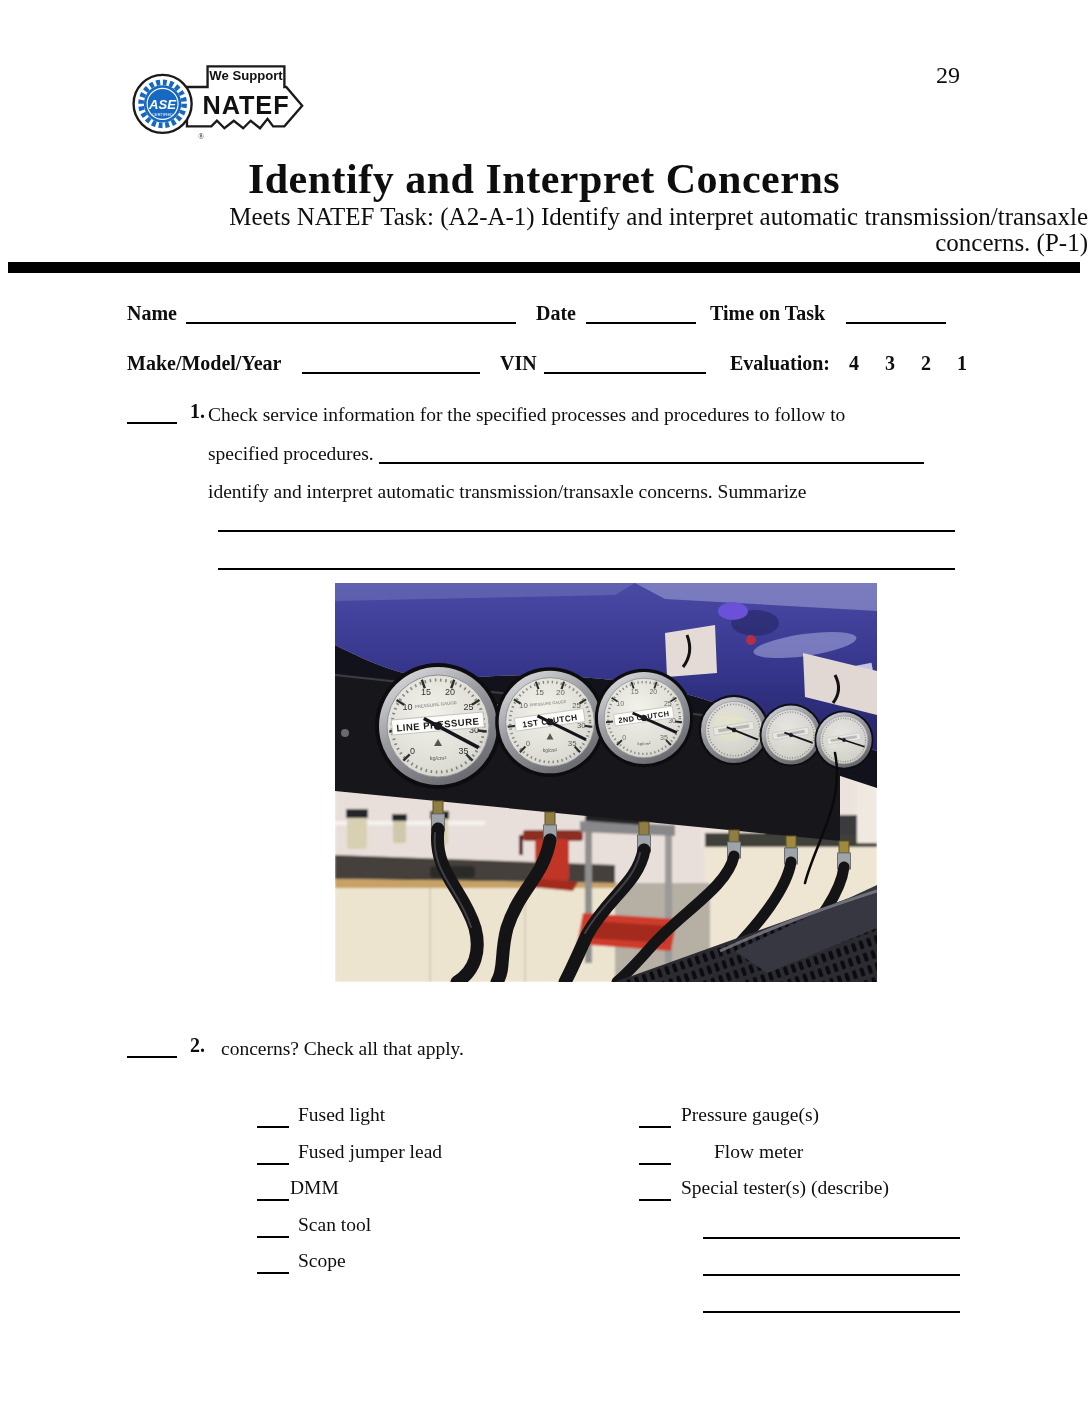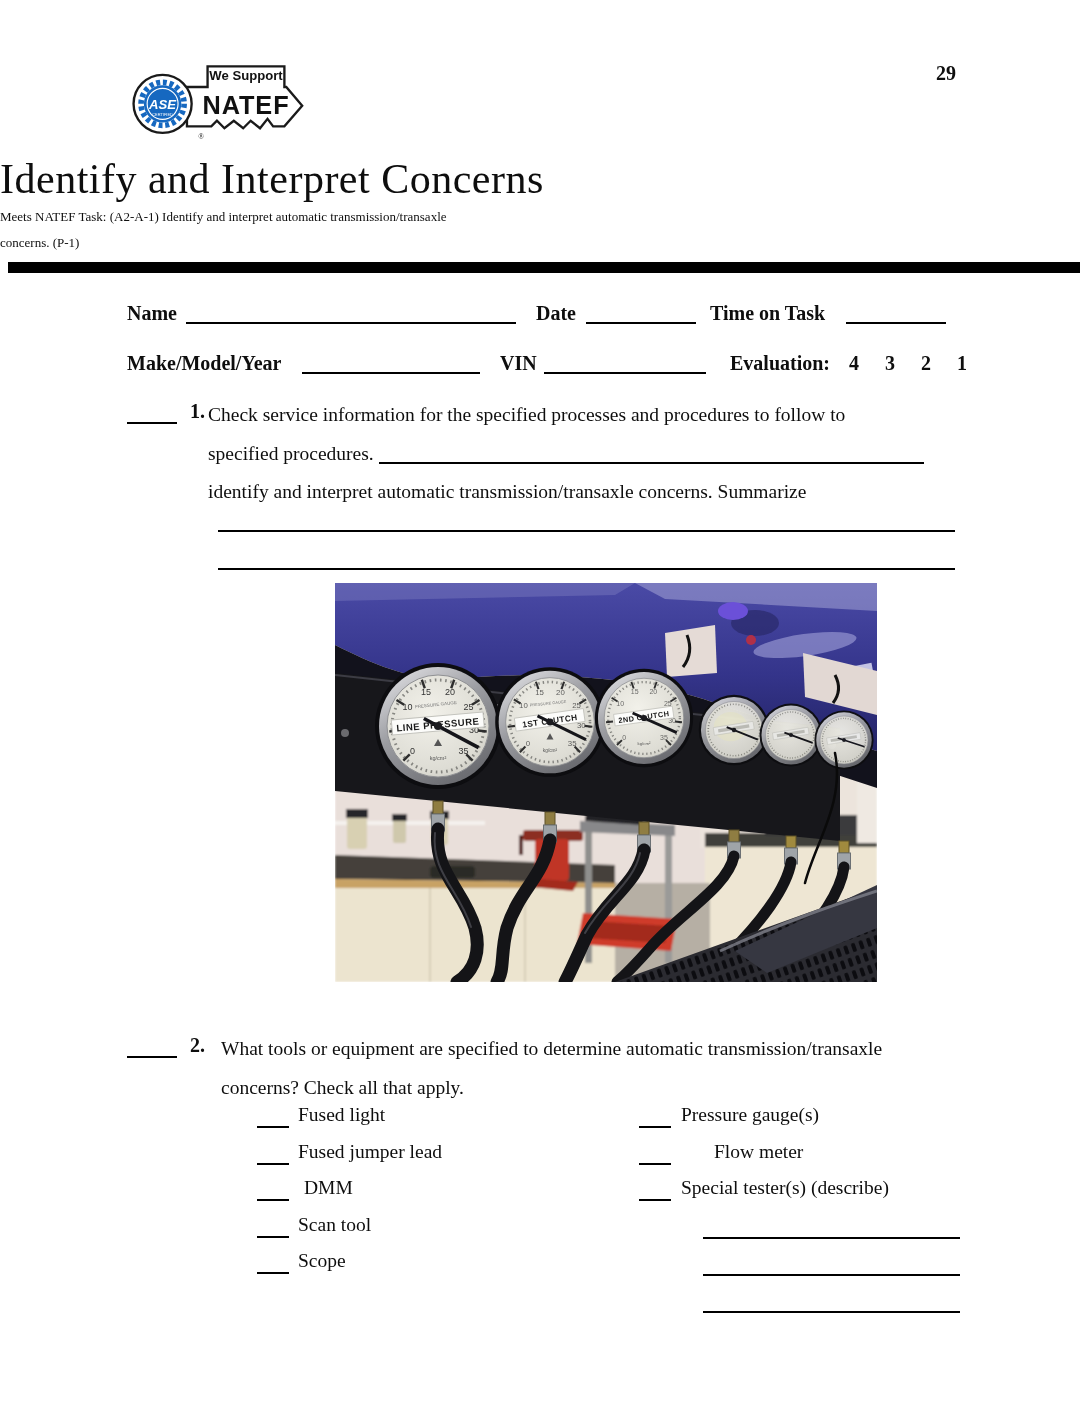--- a/index.html
+++ b/index.html
@@ -2,29 +2,29 @@
 <html><head>
 <meta charset="utf-8">
 <style>
   html,body{margin:0;padding:0;background:#777;}
   .page{position:relative;width:1088px;height:1408px;background:#fff;margin:0 auto;
         font-family:"Liberation Serif",serif;color:#0e0e0e;overflow:hidden;}
   .abs{position:absolute;}
   .b{font-weight:bold;}
   .blank{display:inline-block;border-bottom:2px solid #000;height:20px;vertical-align:-4px;}
   .rule-line{position:absolute;height:0;border-top:2px solid #000;}
-  .title{width:100%;text-align:left;font-size:42px;font-weight:normal;letter-spacing:0.5px;}
-  .subtitle{width:100%;text-align:left;font-size:13px;line-height:26px;}
+  .title{width:100%;text-align:center;font-size:42px;font-weight:bold;letter-spacing:0.5px;}
+  .subtitle{width:100%;text-align:right;font-size:25px;line-height:26px;}
   .divider{position:absolute;left:8px;width:1072px;height:11px;background:#000;}
   .formrow{font-size:20px;}
   .qnum{font-size:20px;font-weight:bold;}
   .qtext{font-size:19.5px;line-height:38.5px;}
   .chk-label{font-size:19.5px;}
   .evalnum{display:inline-block;width:32px;text-align:center;font-weight:bold;font-size:20px;}
-  .pagenum{font-size:20px;font-weight:bold;}
+  .pagenum{font-size:24px;font-weight:normal;}
   svg text{user-select:none;}
 </style>
 </head>
 <body>
 
 <div class="page">
 
   <svg class="abs" style="left:127px;top:55px" width="178" height="94" viewBox="0 0 190 100">
     <path d="M64,34 L86,34 L86,12 L168,12 L168,34 L170,34 L187,54 L168,76 L156,76 L150,68 L142,78 L132,70 L124,78 L114,70 L104,78 L96,70 L90,76 L64,76 Z" fill="#fff" stroke="#1a1a1a" stroke-width="2.5"></path>
     <circle cx="38" cy="52" r="31" fill="#fff" stroke="#1a1a1a" stroke-width="2.5"></circle>
@@ -377,30 +377,29 @@
     <g>
       <polygon points="280,399 542,305 542,399" fill="url(#vents)"></polygon>
       <polygon points="400,368 542,302 542,345 432,390" fill="#363741"></polygon>
       <path d="M385,368 C450,338 505,320 542,308" stroke="#7e808a" stroke-width="3" fill="none" opacity="0.8"></path>
     </g>
   </svg>
 
   <span class="abs blank" style="left:127px;top:1036px;width:50px"></span>
   <div class="abs qnum" style="left:190px;top:1034px">2.</div>
   <div class="abs qtext" style="left:221px;top:1030px;width:745px">
-    <div>What tools or equipment are specified to determine automatic transmission/transaxle</div>
     <div>concerns?  Check all that apply.</div>
   </div>
 
   <span class="abs blank" style="left:257px;top:1106px;width:32px"></span>
   <div class="abs chk-label" style="left:298px;top:1104px">Fused light</div>
   <span class="abs blank" style="left:257px;top:1143px;width:32px"></span>
   <div class="abs chk-label" style="left:298px;top:1141px">Fused jumper lead</div>
   <span class="abs blank" style="left:257px;top:1179px;width:32px"></span>
-  <div class="abs chk-label" style="left:304px;top:1177px">DMM</div>
+  <div class="abs chk-label" style="left:290px;top:1177px">DMM</div>
   <span class="abs blank" style="left:257px;top:1216px;width:32px"></span>
   <div class="abs chk-label" style="left:298px;top:1214px">Scan tool</div>
   <span class="abs blank" style="left:257px;top:1252px;width:32px"></span>
   <div class="abs chk-label" style="left:298px;top:1250px">Scope</div>
 
   <span class="abs blank" style="left:639px;top:1106px;width:32px"></span>
   <div class="abs chk-label" style="left:681px;top:1104px">Pressure gauge(s)</div>
   <span class="abs blank" style="left:639px;top:1143px;width:32px"></span>
   <div class="abs chk-label" style="left:714px;top:1141px">Flow meter</div>
   <span class="abs blank" style="left:639px;top:1179px;width:32px"></span>

